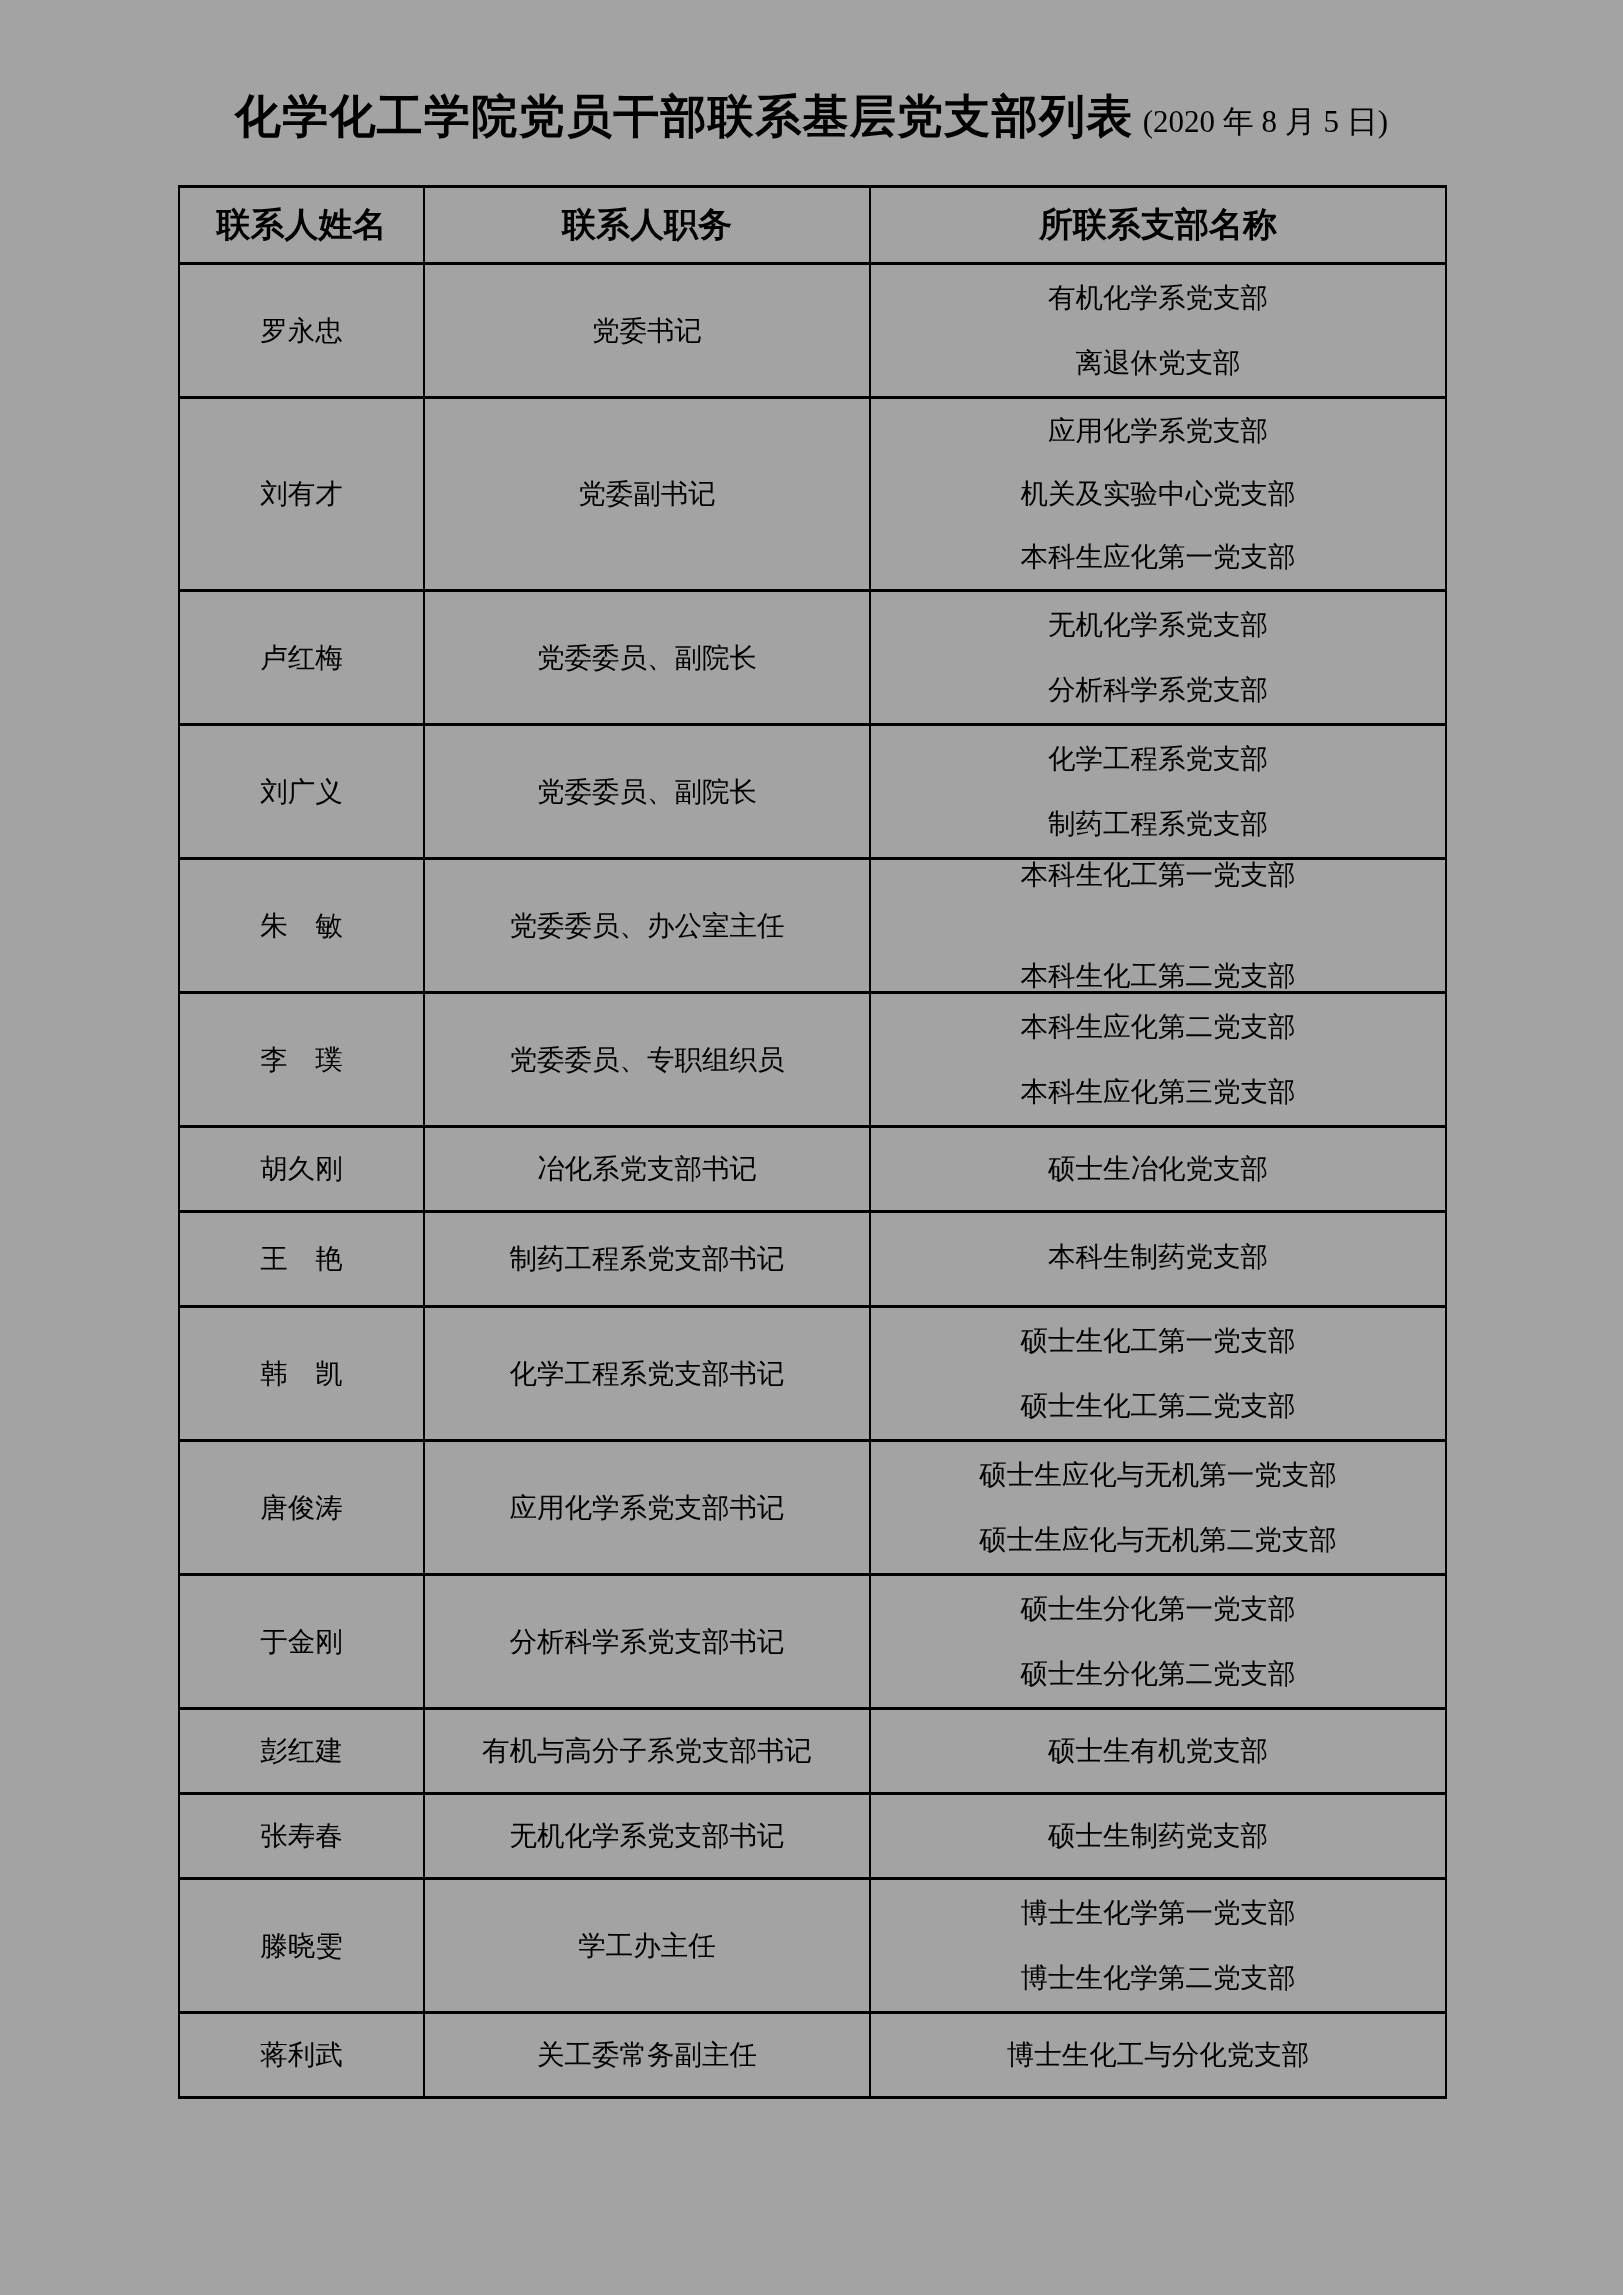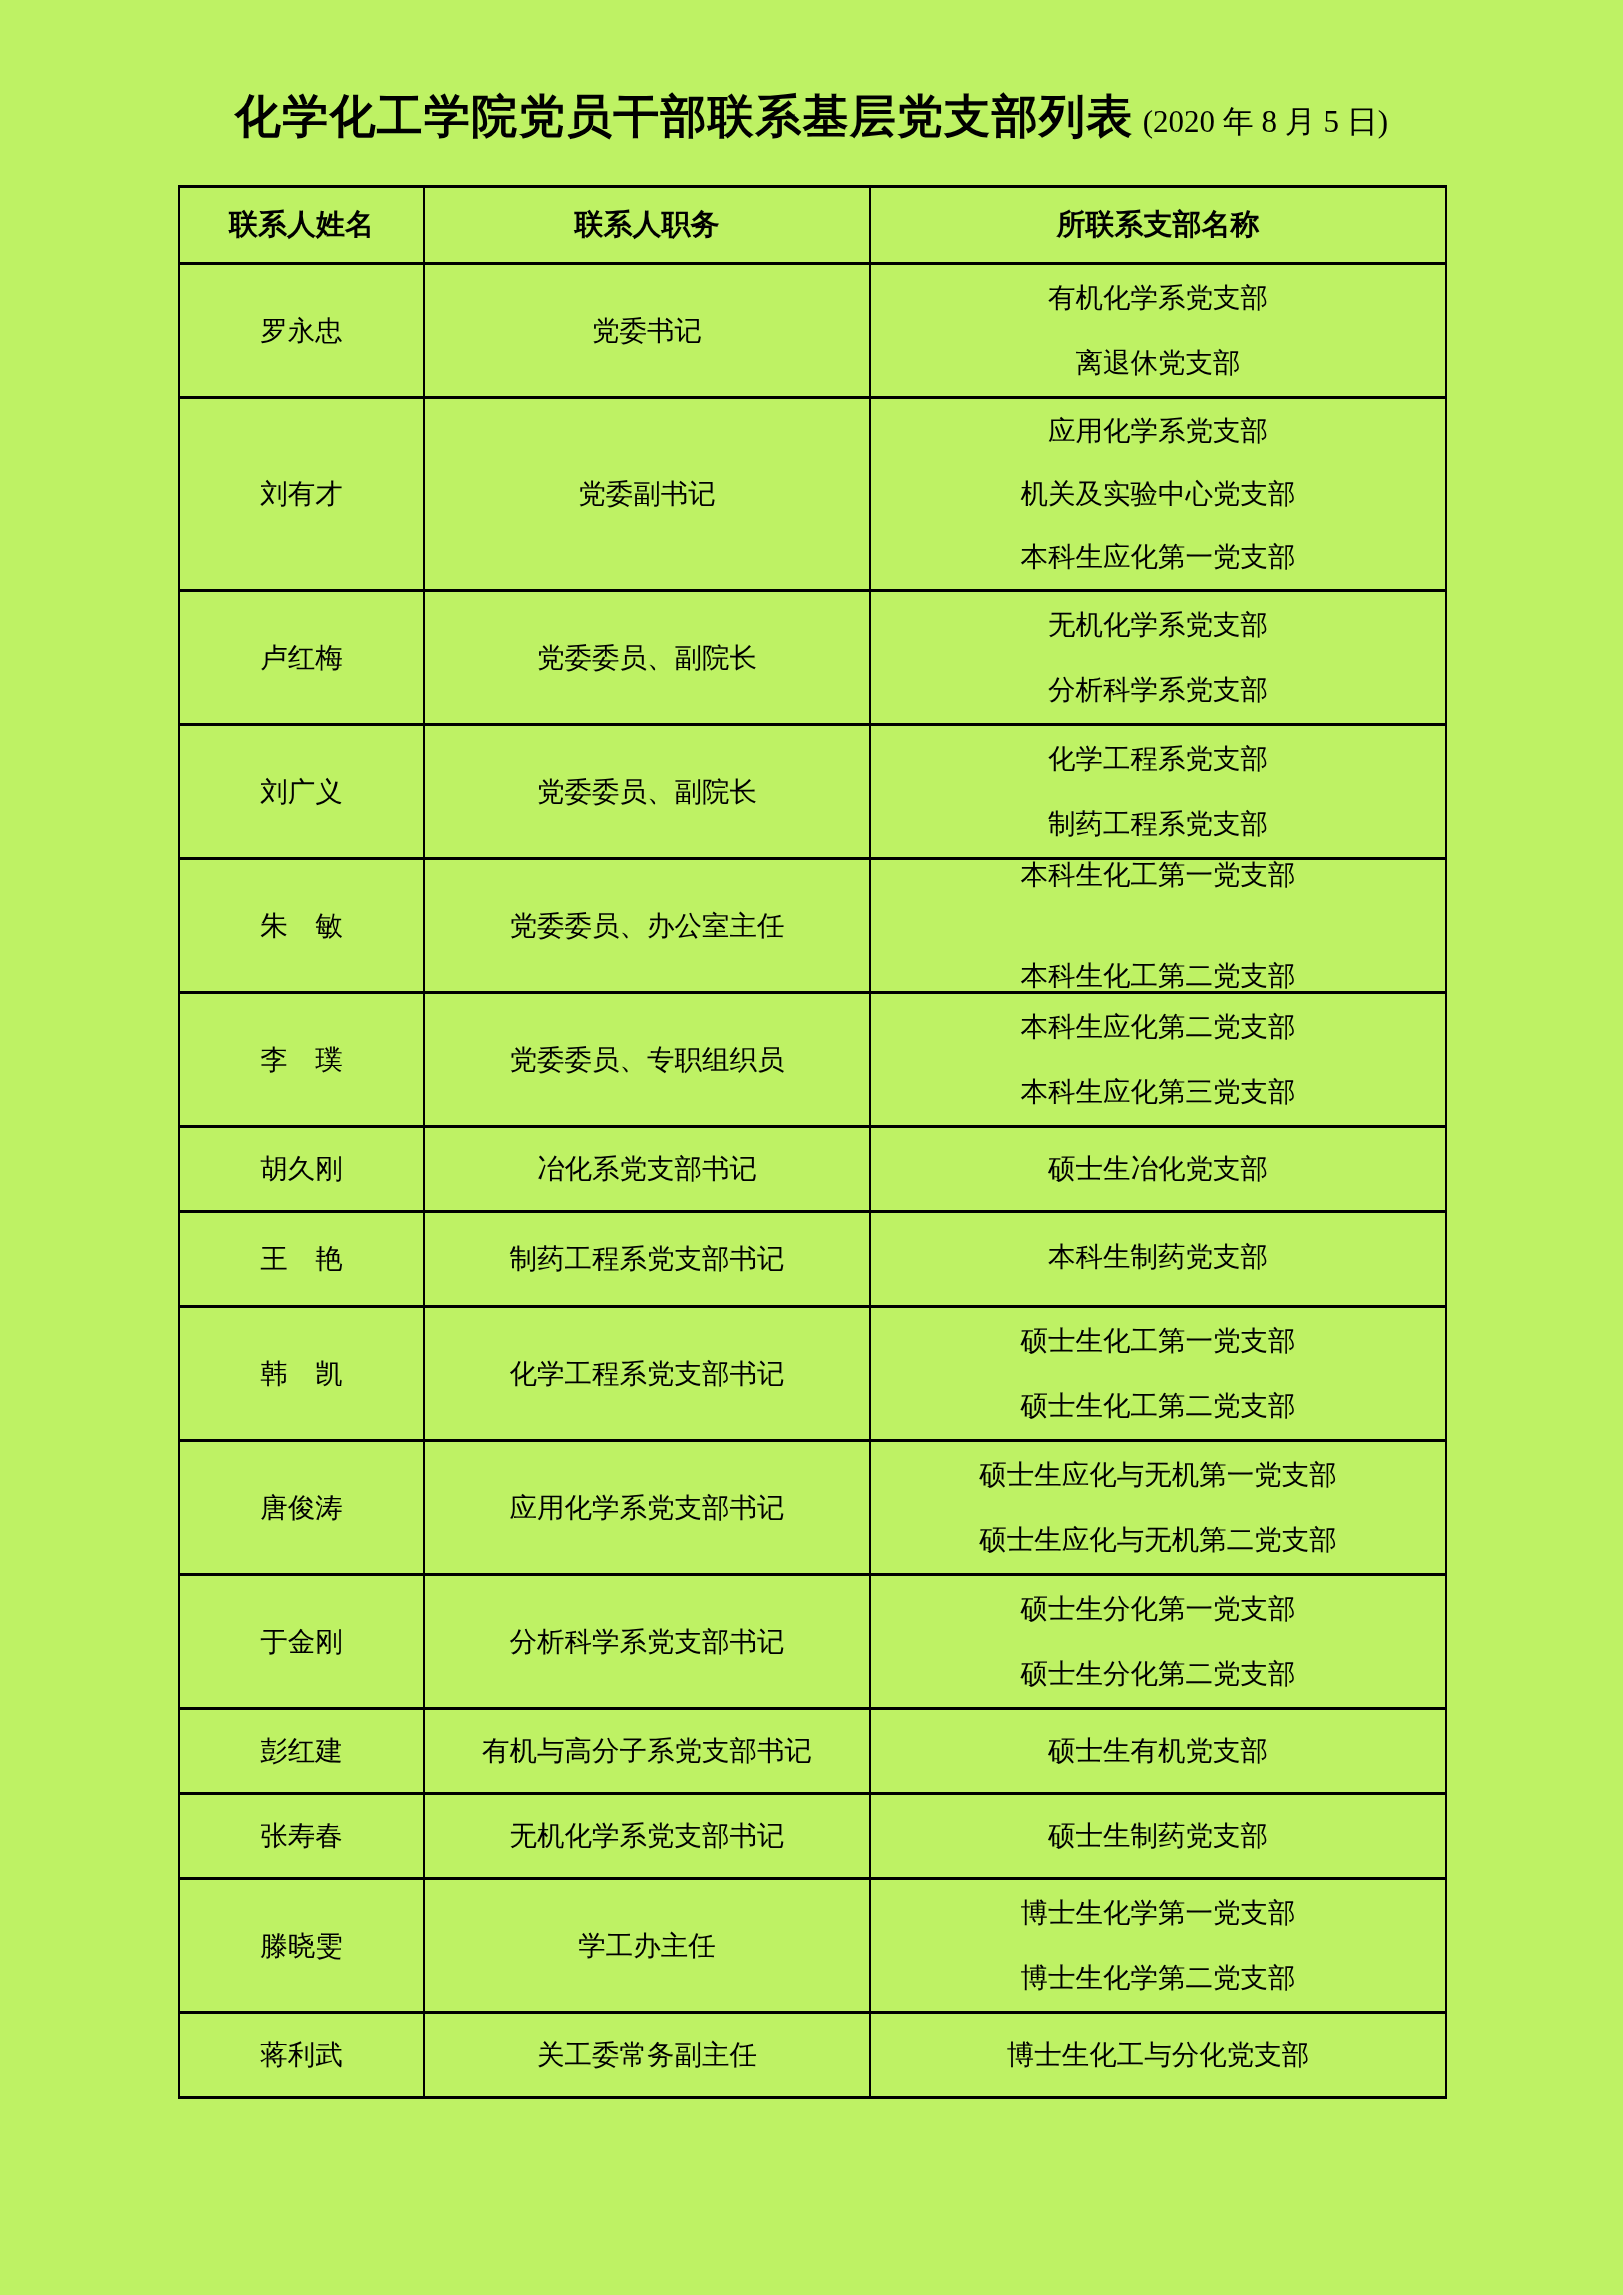--- a/index.html
+++ b/index.html
@@ -1,17 +1,17 @@
 <!DOCTYPE html>
 <html style="font-size:10.5px"><head>
 <meta charset="utf-8">
 <style>
   html,body{margin:0;padding:0;background:#e8e8e8;}
   .page{
-    width:1623px;height:2295px;background:#bef264;position:relative;
+    width:1623px;height:2295px;background:#a3a3a3;position:relative;
     font-family:"Liberation Serif","DejaVu Serif",serif;color:#000;
     overflow:hidden;
   }
   .title-block{
     position:absolute;top:86px;left:0;width:1623px;
     text-align:center;white-space:nowrap;
   }
   .title-main{
     font-size:46px;font-weight:bold;letter-spacing:1.3px;
     font-family:"Liberation Serif","DejaVu Serif",serif;
@@ -28,21 +28,21 @@
   col.c2{width:446px;}
   col.c3{width:576px;}
   .doc-table th,.doc-table td{
     border-left:2px solid #000;border-right:2px solid #000;
     border-top:3.9px solid #000;border-bottom:3.9px solid #000;
     padding:0;text-align:center;vertical-align:middle;
   }
   .header-row{height:77px;}
   .doc-table th{
     font-family:"Liberation Sans","DejaVu Sans",sans-serif;
-    font-size:29px;font-weight:bold;
+    font-size:34px;font-weight:bold;
   }
   .doc-table td{font-size:27.5px;}
   .branch-wrap{
     display:flex;flex-direction:column;justify-content:space-around;
     align-items:center;width:100%;
   }
   .branch-line{line-height:1.1;}
 </style>
 </head>
 <body>

